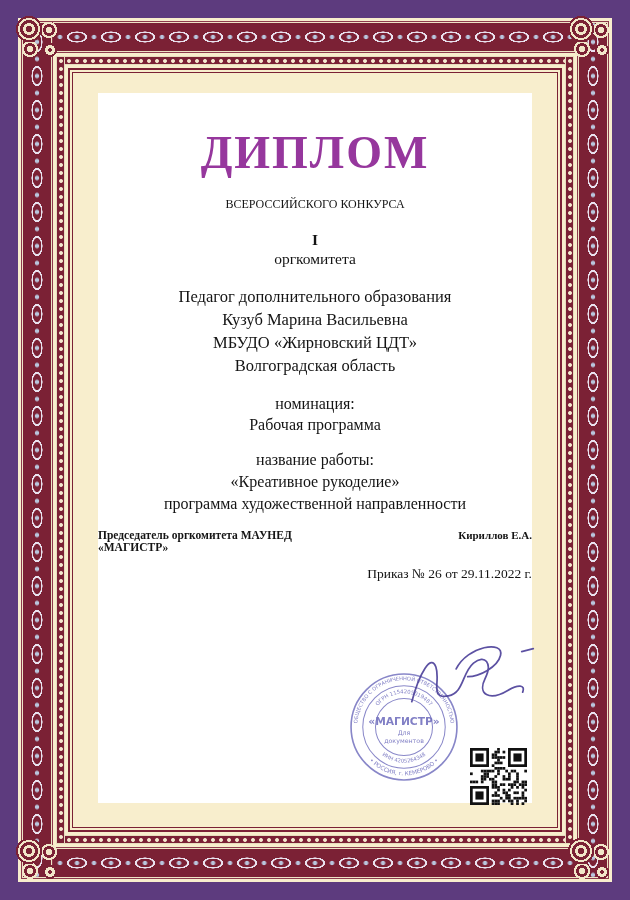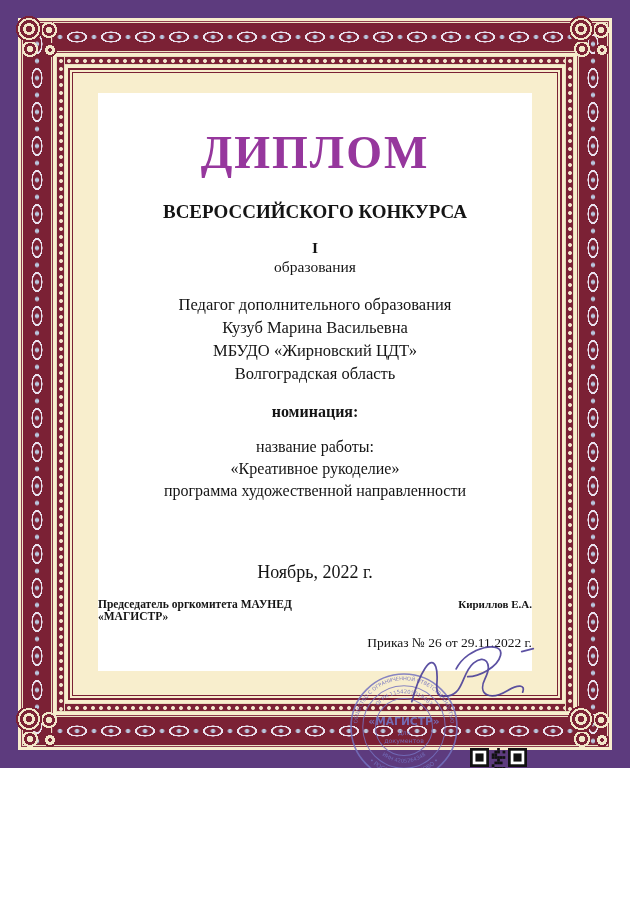--- a/index.html
+++ b/index.html
@@ -1,19 +1,19 @@
 <!DOCTYPE html>
 <html><head>
 <meta charset="utf-8">
 <style>
   * { margin:0; padding:0; box-sizing:border-box; }
   html,body { width:630px; height:900px; }
   body { font-family:"Liberation Serif", serif; }
 
-  .cert { position:relative; width:630px; height:768px; background:#5d3b7e; overflow:hidden; }
+  .cert { position:relative; width:630px; height:900px; background:#5d3b7e; overflow:hidden; }
   .page { position:absolute; inset:18px; background:#f8eecd; }
 
   
   .band-h, .band-v {
     position:absolute; background-color:#7b2135;
     border:1px solid #efe4c6;
     box-shadow:0 0 0 1px #8d3a4d;
   }
   .band-h {
     left:4px; right:4px; height:30px;
@@ -62,27 +62,27 @@
     pointer-events:none;
   }
 
   
   .content {
     position:absolute; left:80px; right:80px; top:75px; bottom:79px;
     background:#ffffff; text-align:center; color:#141414;
   }
 
   .title { margin-top:34px; font-size:46px; line-height:52px; font-weight:bold; color:#96379d; letter-spacing:2px; }
-  .contest { margin-top:22px; font-size:19px; line-height:22px; font-weight:bold; }
+  .contest { margin-top:14px; font-size:12px; line-height:22px; font-weight:normal; }
   .degree { margin-top:16px; font-size:15.5px; line-height:18.5px; font-weight:bold; }
   .degree .normal { font-weight:normal; }
   .name-block { margin-top:18px; font-size:16.5px; line-height:22.5px; }
   .org-block { margin-top:1px; font-size:16.5px; line-height:22.5px; }
   .nom-block { margin-top:16px; font-size:16px; line-height:21px; }
-  .nom-block .lbl { font-weight:bold; }
+  .nom-block .lbl { font-weight:normal; }
   .work-block { margin-top:14px; font-size:16px; line-height:22px; }
   .date { margin-top:58px; font-size:18px; line-height:24px; }
   .sign-row { margin-top:14px; display:flex; justify-content:space-between; align-items:baseline; text-align:left; }
   .chair { font-size:11.5px; font-weight:bold; max-width:262px; }
   .chair-name { font-size:11px; font-weight:bold; }
   .order { margin-top:12px; font-size:13.5px; line-height:17px; text-align:right; }
 
   .stamp { position:absolute; left:250px; top:578px; width:112px; height:112px; }
   .signature { position:absolute; left:308px; top:545px; width:135px; height:86px; }
   .qr { position:absolute; left:372px; top:655px; width:57px; height:57px; }
@@ -112,44 +112,44 @@
 
     <div class="content">
       <div class="title">ДИПЛОМ</div>
 
       <div class="contest">
         <div>ВСЕРОССИЙСКОГО КОНКУРСА</div>
       </div>
 
       <div class="degree">
         <div>I</div>
-        <div class="normal">образования</div>
+        <div class="normal">оргкомитета</div>
       </div>
 
       <div class="name-block">
         <div>Педагог дополнительного образования</div>
         <div>Кузуб Марина Васильевна</div>
       </div>
 
       <div class="org-block">
         <div>МБУДО «Жирновский ЦДТ»</div>
         <div>Волгоградская область</div>
       </div>
 
       <div class="nom-block">
         <div class="lbl">номинация:</div>
+        <div>Рабочая программа</div>
       </div>
 
       <div class="work-block">
         <div>название работы:</div>
         <div>«Креативное рукоделие»</div>
         <div>программа художественной направленности</div>
       </div>
 
-      <div class="date">Ноябрь, 2022 г.</div>
 
       <div class="sign-row">
         <div class="chair">Председатель оргкомитета МАУНЕД «МАГИСТР»</div>
         <div class="chair-name">Кириллов Е.А.</div>
       </div>
 
       <div class="order">Приказ № 26 от 29.11.2022 г.</div>
 
       <svg class="stamp" viewBox="0 0 110 110">
         <defs>

